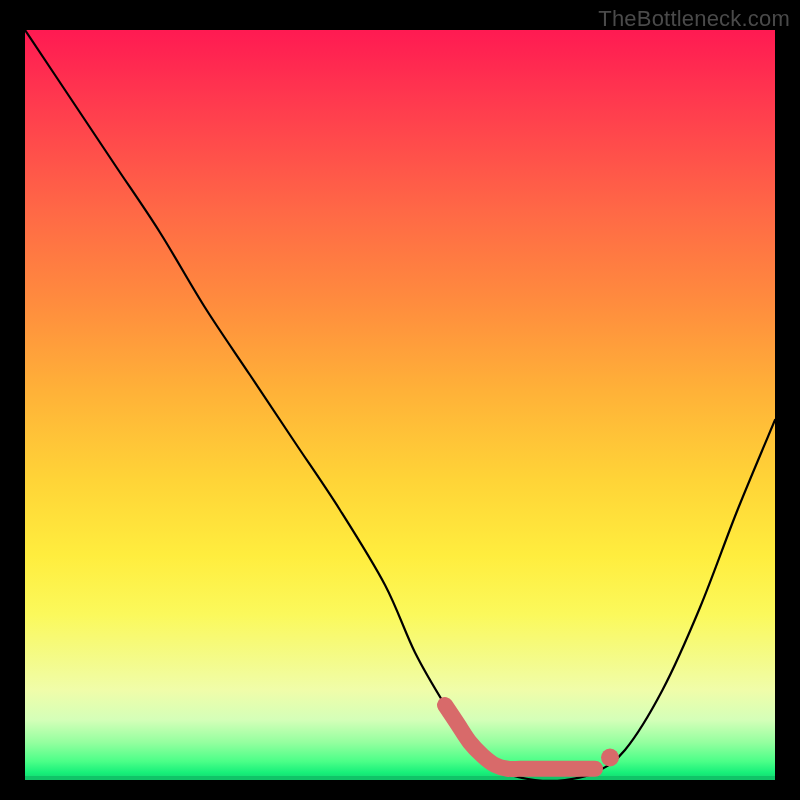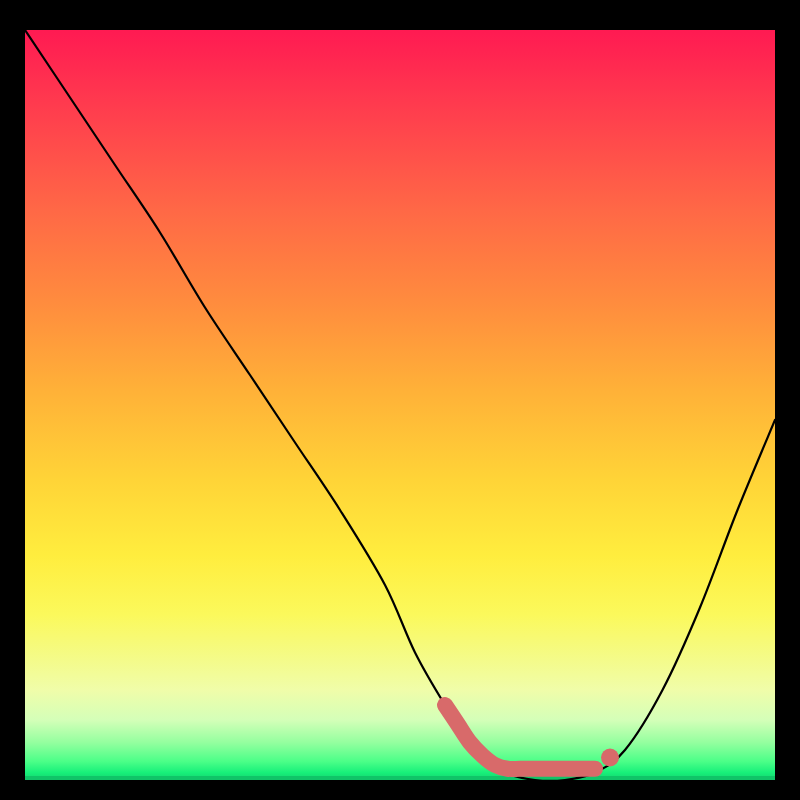--- a/index.html
+++ b/index.html
@@ -70,20 +70,21 @@
     position: absolute;
     inset: 0;
     width: 100%;
     height: 100%;
   }
 </style>
 </head>
 <body>
 
 <div class="stage">
+  <div class="watermark">TheBottleneck.com</div>
 
   <div class="plot-area">
     <div class="gradient-bg"></div>
     <div class="baseline-strip"></div>
 
     <svg class="curves" viewBox="0 0 750 750" preserveAspectRatio="none">
 
       <path fill="none" stroke="#000" stroke-width="2.2" stroke-linecap="round" d="M 0,0 C 7.5,11.25 30,45 45,67.5 C 60,90 75,112.5 90,135 C 105,157.5 120,178.75 135,202.5 C 150,226.25 165,253.75 180,277.5 C 195,301.25 210,322.5 225,345 C 240,367.5 255,390 270,412.5 C 285,435 300,456.25 315,480 C 330,503.75 347.5,531.25 360,555 C 372.5,578.75 380,602.5 390,622.5 C 400,642.5 410.00000000000006,658.75 420.00000000000006,675 C 430.00000000000006,691.25 440,708.75 450,720 C 460,731.25 470,737.5 480,742.5 C 490,747.5 500.00000000000006,748.75 510.00000000000006,750 C 520,751.25 530,751.25 540,750 C 550,748.75 560,747.5 570,742.5 C 580,737.5 588.75,733.75 600,720 C 611.25,706.25 625,683.75 637.5,660 C 650,636.25 662.5,607.5 675,577.5 C 687.5,547.5 700,511.25 712.5,480 C 725,448.75 743.75,405 750,390"></path>
 
       <path fill="none" stroke="#d86a6a" stroke-width="16" stroke-linecap="round" d="M 420.00000000000006,675 C 422.08333333333337,678.125 428.3333333333333,687.5 432.5,693.75 C 436.6666666666667,700 440.83333333333337,707.1875 445.00000000000006,712.5 C 449.16666666666674,717.8125 453.33333333333337,721.875 457.5,725.625 C 461.66666666666663,729.375 465.83333333333326,732.8125 469.99999999999994,735 C 474.16666666666663,737.1875 478.3333333333333,738.125 482.5,738.75 C 486.6666666666667,739.375 490.8333333333333,738.75 495,738.75 C 499.1666666666667,738.75 503.3333333333334,738.75 507.50000000000006,738.75 C 511.6666666666667,738.75 515.8333333333333,738.75 519.9999999999999,738.75 C 524.1666666666665,738.75 528.3333333333333,738.75 532.5,738.75 C 536.6666666666667,738.75 540.8333333333334,738.75 545,738.75 C 549.1666666666666,738.75 553.3333333333334,738.75 557.5,738.75 C 561.6666666666666,738.75 567.9166666666666,738.75 570,738.75"></path>

